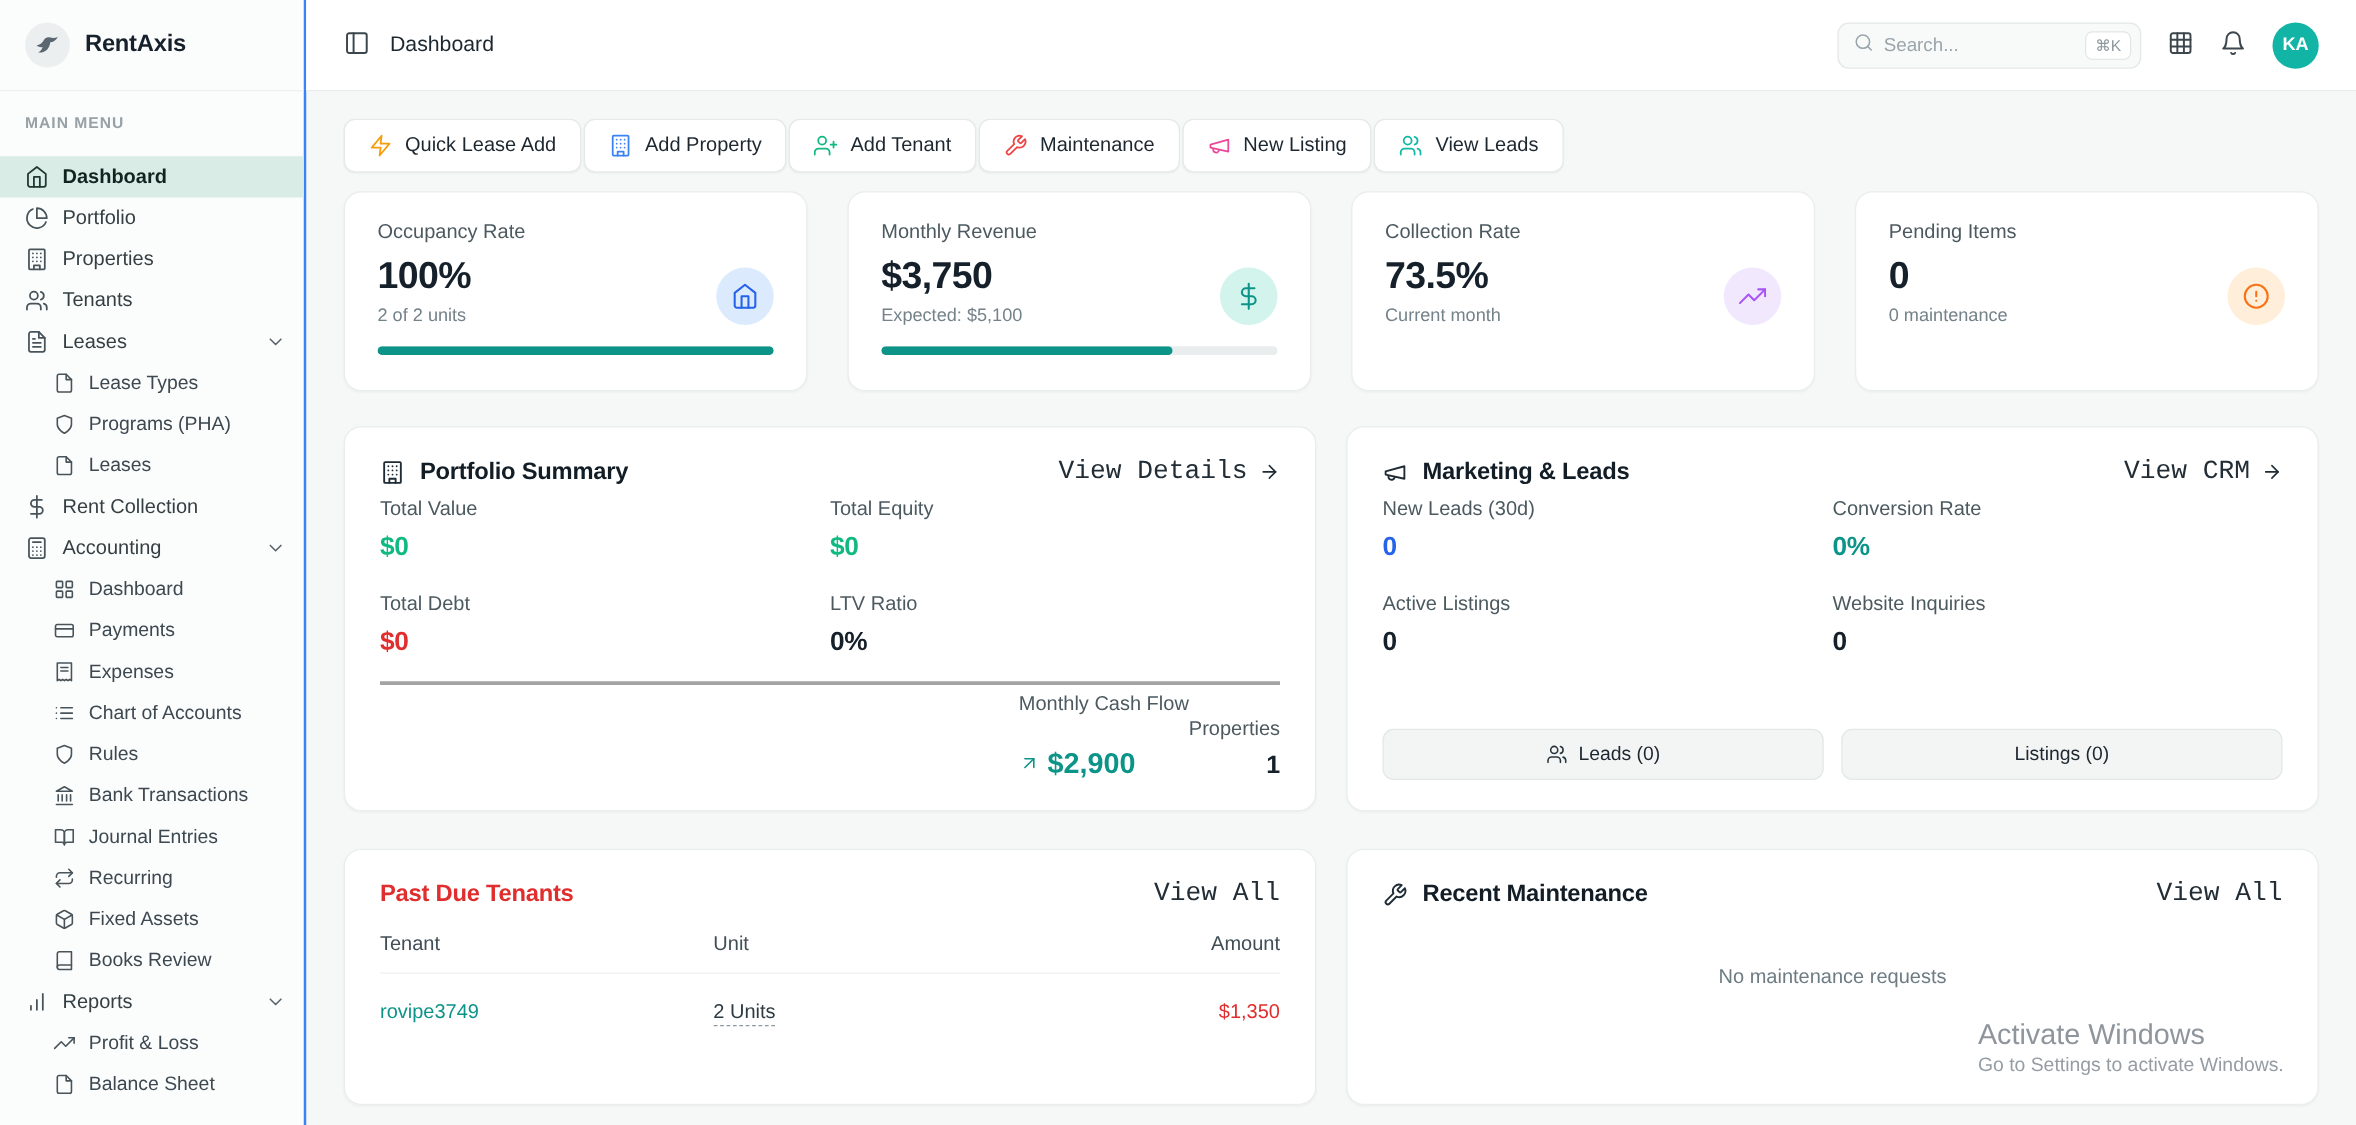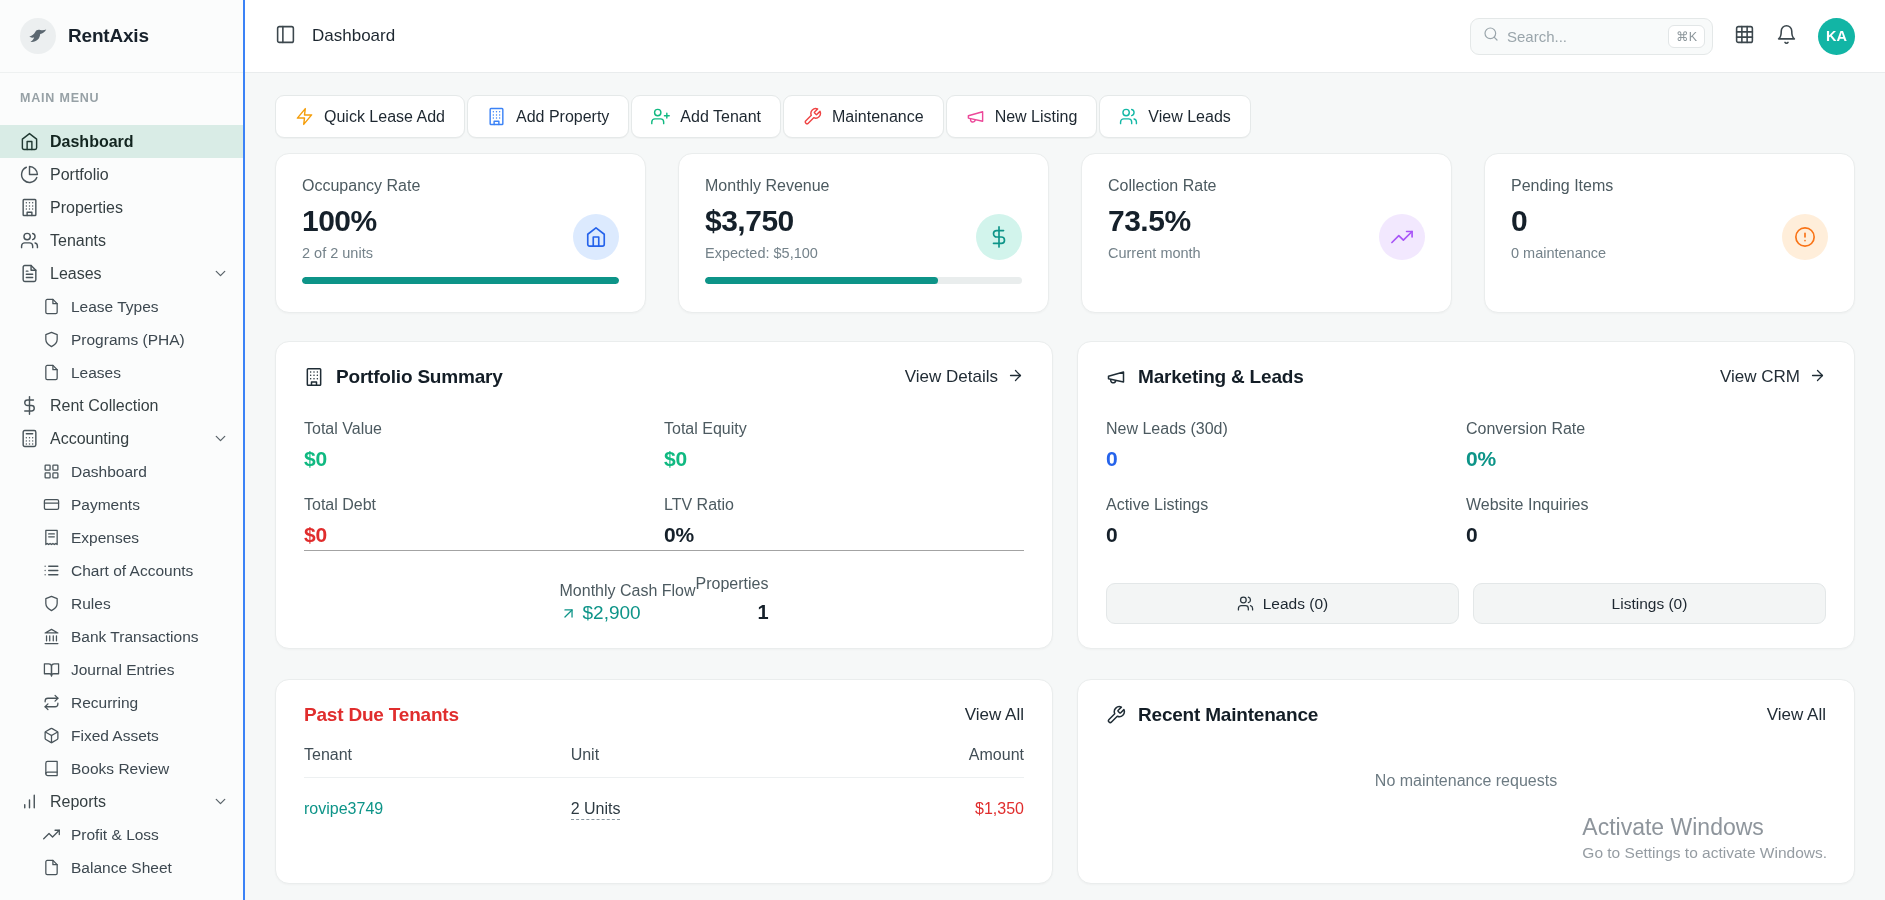--- a/index.html
+++ b/index.html
@@ -49,29 +49,29 @@
 
   .row2{display:grid;grid-template-columns:1fr 1fr;gap:24px;margin-top:28px}
   .row3{display:grid;grid-template-columns:1fr 1fr;gap:24px;margin-top:30px}
   .card{background:#fff;border:1px solid #eaeded;border-radius:14px;padding:24px 28px;box-shadow:0 1px 2px rgba(16,24,40,.03);display:flex;flex-direction:column}
   .row2 .card{height:308px}
   .row3 .card{height:205px}
   .card-header{display:flex;align-items:center;gap:12px}
   .card-header .ic{display:flex;color:#1f2c35}
   .card-title{font-size:19px;font-weight:700;color:#131d26;letter-spacing:-.2px}
   .card-title.red{color:#e02d2d}
-  .card-link{margin-left:auto;display:flex;gap:9px;font-size:17px;font-weight:500;color:#222d36;cursor:pointer;background:none;border:none;font-family:Liberation Sans, sans-serif}
+  .card-link{margin-left:auto;display:flex;align-items:center;gap:9px;font-size:21px;font-weight:500;color:#222d36;cursor:pointer;background:none;border:none;font-family:Liberation Mono, monospace}
   .card-link .ic{display:flex}
 
-  .metrics{display:grid;grid-template-columns:1fr 1fr;row-gap:25px;margin-top:32px}
+  .metrics{display:grid;grid-template-columns:1fr 1fr;row-gap:25px;margin-top:10px}
   .metric-label{font-size:16px;color:#4c5a60}
   .metric-value{font-size:21px;font-weight:700;margin-top:9px;letter-spacing:-.2px}
 
-  .card-footer{border-top:1px solid #a3a3a3;margin-top:auto;padding-top:24px;display:flex;justify-content:center;align-items:flex-end}
-  .cash-value{display:flex;align-items:center;gap:6px;font-size:19px;font-weight:400;color:#0d9488;margin-top:2px}
+  .card-footer{border-top:3px solid #a3a3a3;margin-top:auto;padding-top:7px;display:flex;justify-content:flex-end;align-items:flex-end}
+  .cash-value{display:flex;align-items:center;gap:6px;font-size:23px;font-weight:700;color:#0d9488;margin-top:24px}
   .cash-value .ic{display:flex}
   .props{text-align:right}
   .props .metric-value{color:#15202a;font-size:20px;margin-top:8px}
 
   .mk-buttons{display:grid;grid-template-columns:1fr 1fr;gap:14px;margin-top:auto}
   .mk-btn{height:41px;border:1px solid #e3e7e8;background:#f3f5f5;border-radius:9px;display:flex;align-items:center;justify-content:center;gap:9px;font-size:15.5px;font-weight:500;color:#1d2730;cursor:pointer}
   .mk-btn .ic{display:flex;color:#2a363e}
 
   .table{margin-top:20px}
   .t-head{display:grid;grid-template-columns:1.5fr 1.55fr 1fr;font-size:16px;color:#414e56;padding-bottom:13px;border-bottom:1px solid #edf0f1}

